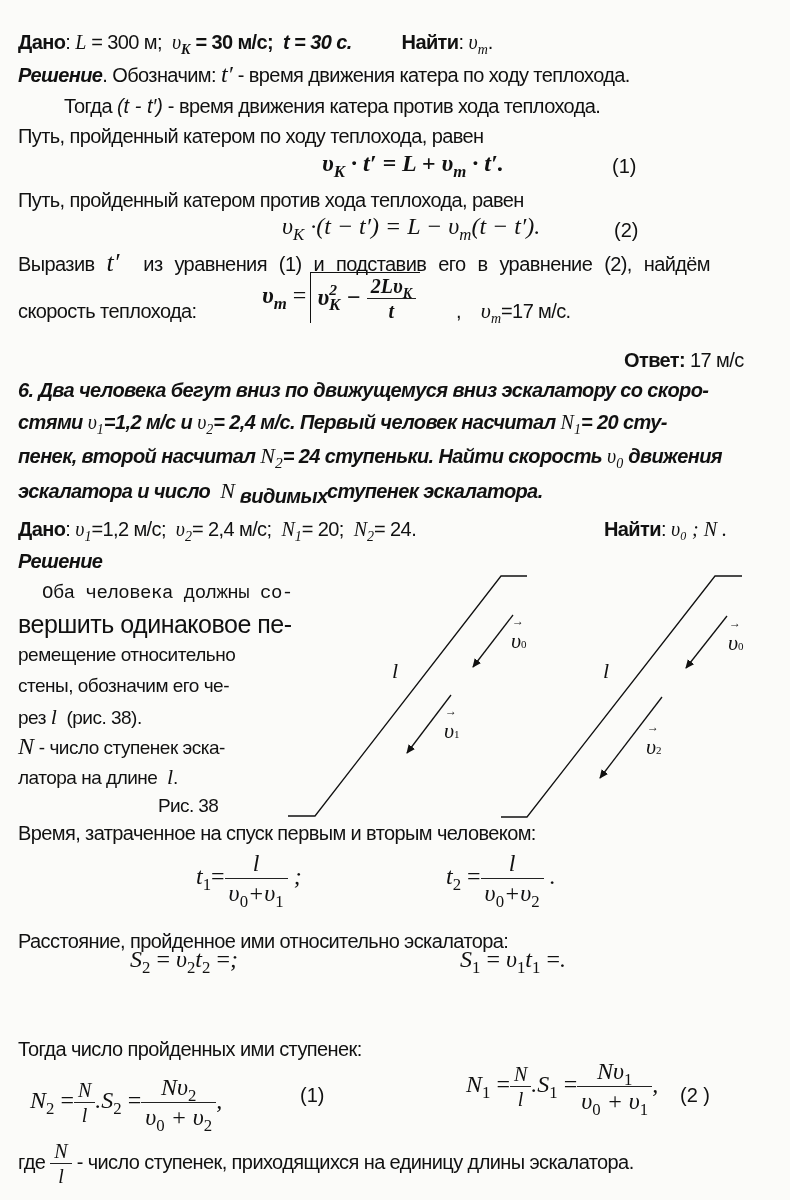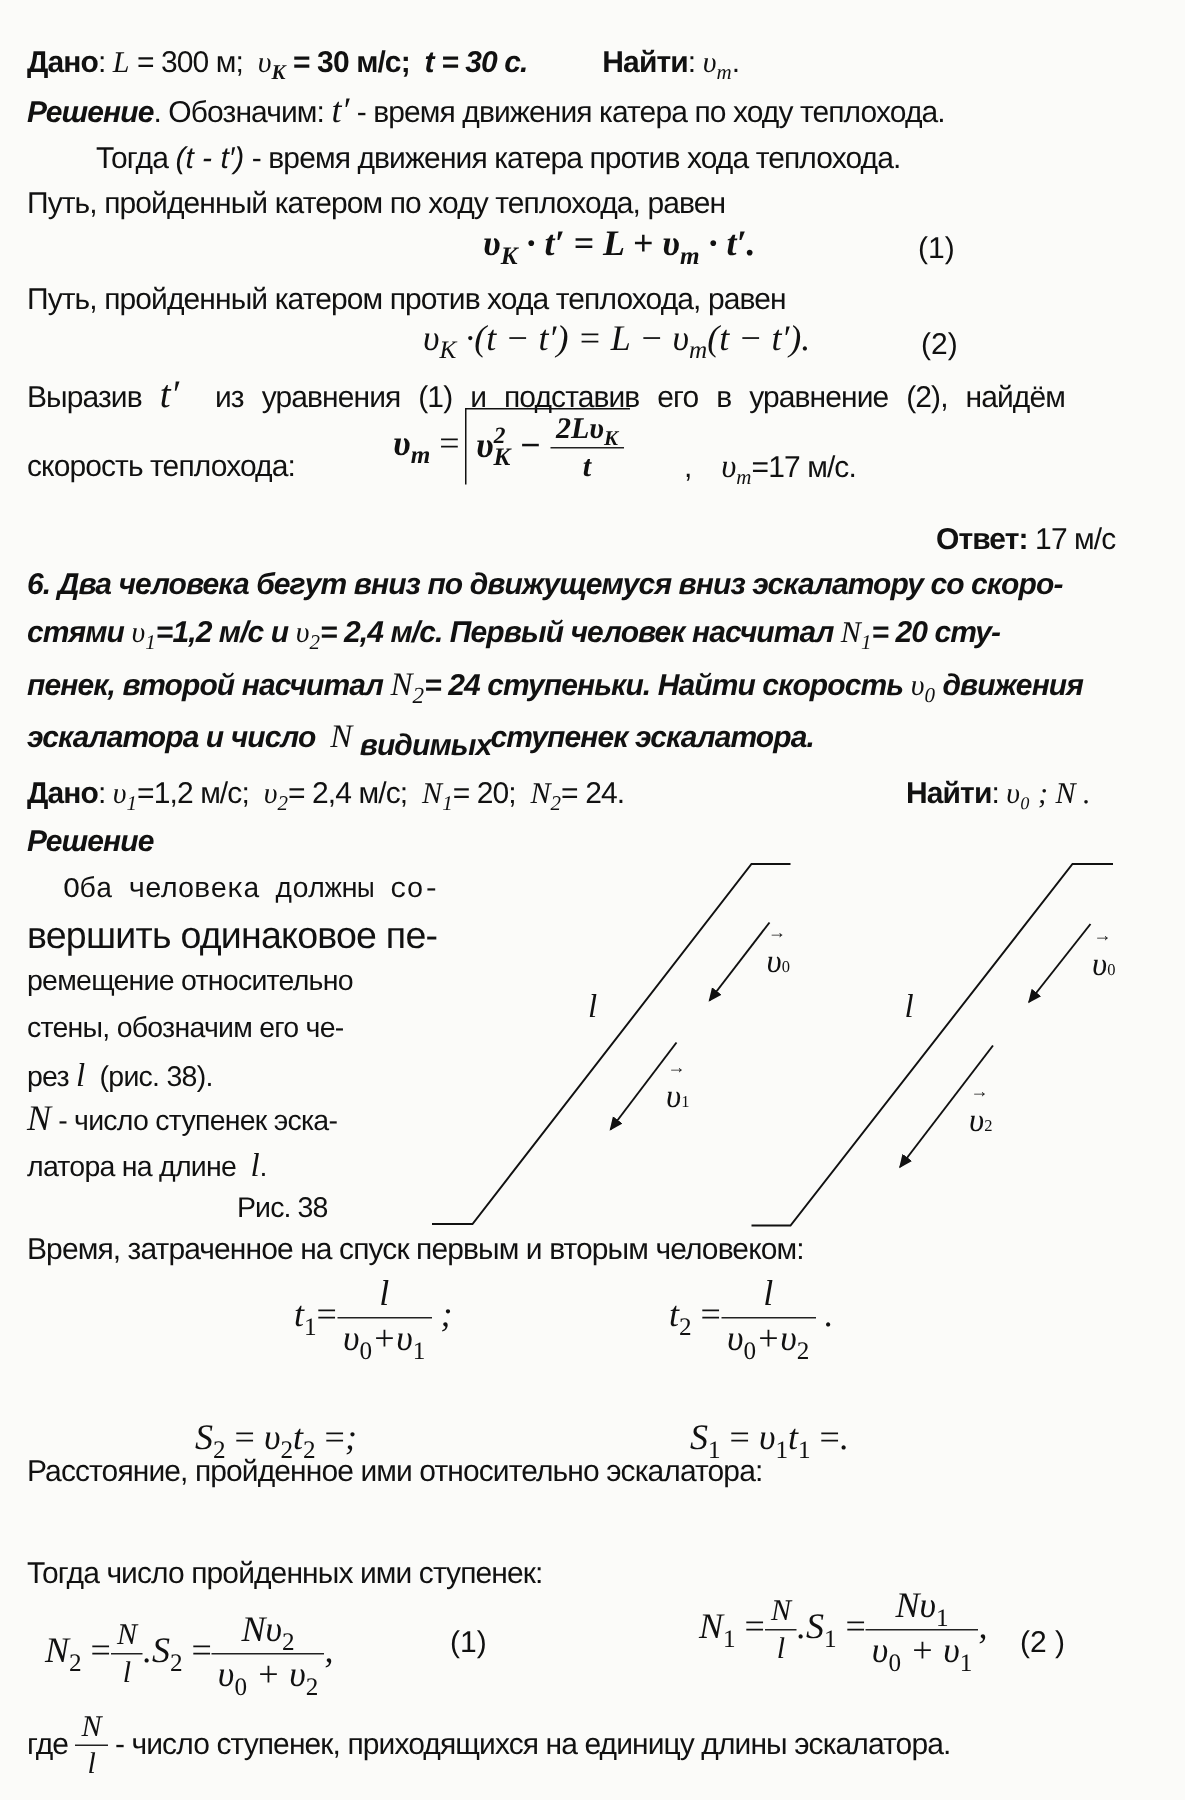--- a/index.html
+++ b/index.html
@@ -164,21 +164,21 @@
 <div class="fig-label" style="left:646px; top:734px;"><span class="vec">υ</span><span style="font-size:11px;font-style:normal">2</span></div>
 
 <div class="ln" style="left:18px; top:820px;">Время,  затраченное на спуск первым и вторым человеком:</div>
 <div class="eq" style="left:196px; top:850px;">
   t<sub style="font-style:normal">1</sub><span style="font-style:normal">=</span><span class="frac"><span class="num">l</span><span class="den">υ<sub style="font-style:normal">0</sub>+υ<sub style="font-style:normal">1</sub></span></span> ;
 </div>
 <div class="eq" style="left:446px; top:850px;">
   t<sub style="font-style:normal">2</sub> <span style="font-style:normal">=</span><span class="frac"><span class="num">l</span><span class="den">υ<sub style="font-style:normal">0</sub>+υ<sub style="font-style:normal">2</sub></span></span> .
 </div>
 
-<div class="ln" style="left:18px; top:968px;">Расстояние,  пройденное ими относительно эскалатора:</div>
+<div class="ln" style="left:18px; top:928px;">Расстояние,  пройденное ими относительно эскалатора:</div>
 <div class="eq" style="left:130px; top:946px;">
   S<sub style="font-style:normal">2</sub> <span style="font-style:normal">=</span> υ<sub style="font-style:normal">2</sub>t<sub style="font-style:normal">2</sub> <span style="font-style:normal">=</span>;
 </div>
 <div class="eq" style="left:460px; top:946px;">
   S<sub style="font-style:normal">1</sub> <span style="font-style:normal">=</span> υ<sub style="font-style:normal">1</sub>t<sub style="font-style:normal">1</sub> <span style="font-style:normal">=</span>.
 </div>
 
 <div class="ln" style="left:18px; top:1036px;">Тогда  число пройденных ими ступенек:</div>
 <div class="eq" style="left:30px; top:1074px;">
   N<sub style="font-style:normal">2</sub> <span style="font-style:normal">=</span><span class="frac" style="font-size:20px"><span class="num">N</span><span class="den">l</span></span>.S<sub style="font-style:normal">2</sub> <span style="font-style:normal">=</span><span class="frac"><span class="num">Nυ<sub style="font-style:normal">2</sub></span><span class="den">υ<sub style="font-style:normal">0</sub> + υ<sub style="font-style:normal">2</sub></span></span>,

